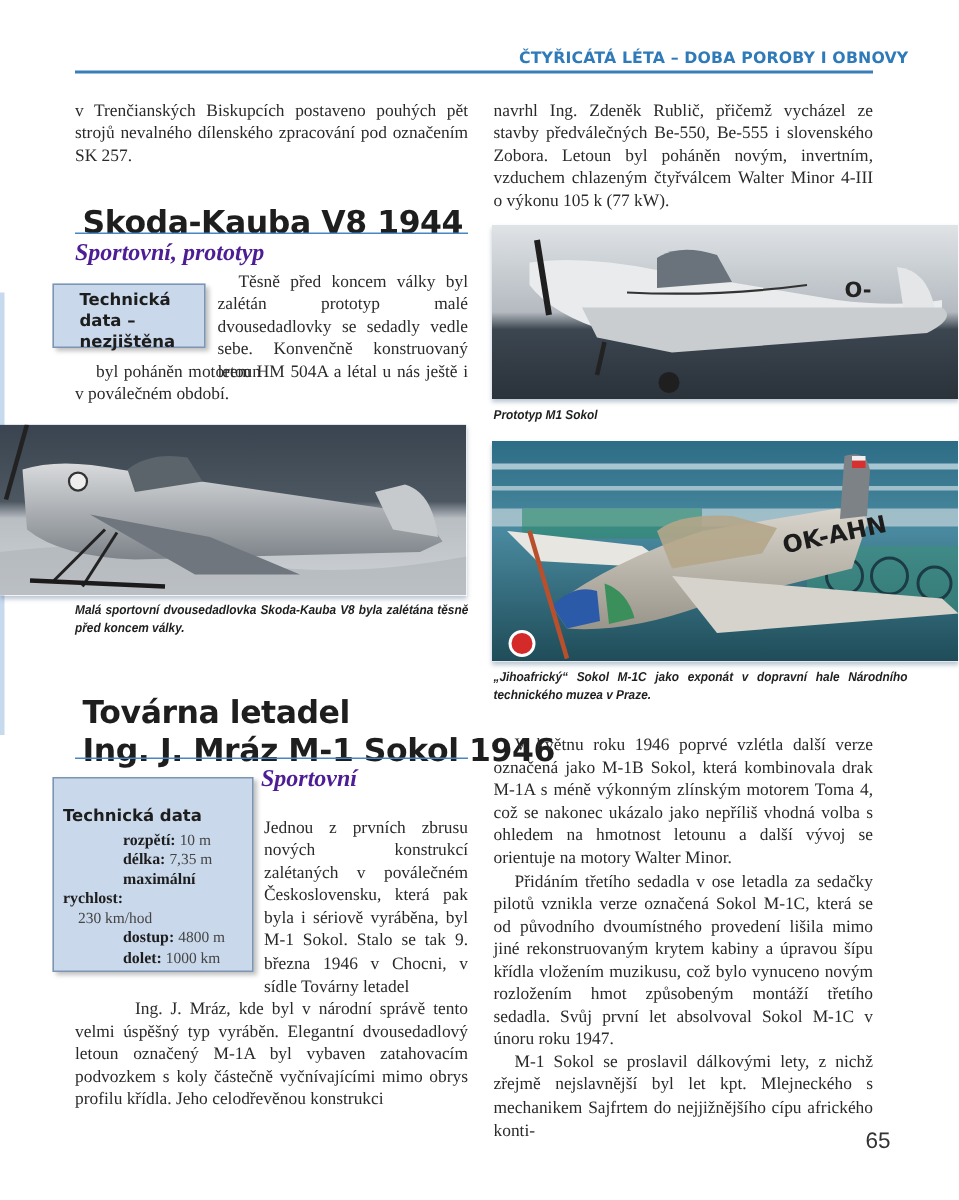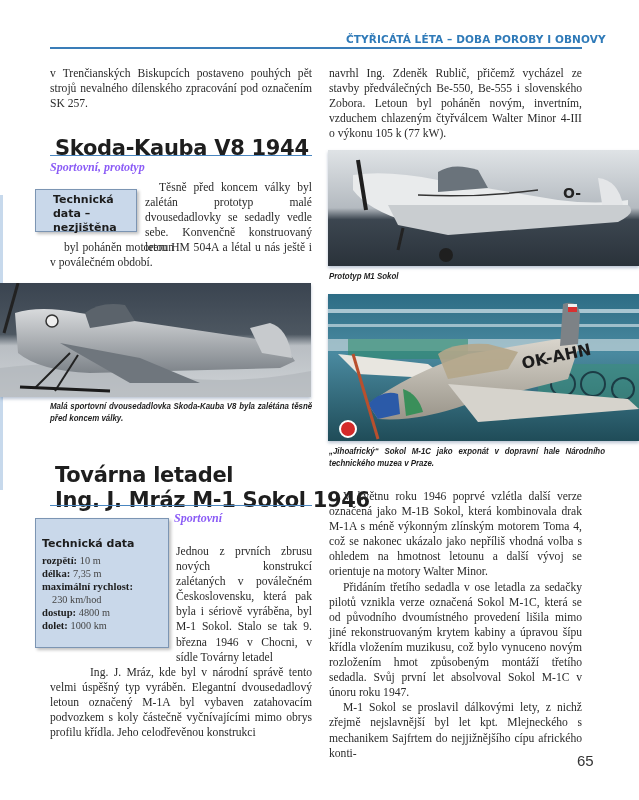--- a/index.html
+++ b/index.html
@@ -6,25 +6,25 @@
   body{width:639px;height:800px;position:relative;overflow:hidden;font-family:"Liberation Serif",serif;color:#2a2a2a;}
   .abs{position:absolute;}
   .running-head{left:346px;top:33px;font-family:"DejaVu Sans",sans-serif;font-weight:bold;font-size:10.5px;color:#2f7ab8;letter-spacing:0.1px;white-space:nowrap;}
   .head-rule{left:50px;top:47px;width:532px;height:2px;background:#3a7db8;}
   .left-bar{left:0;width:3px;background:#c7d9ec;}
   .body-text{font-size:11.6px;line-height:15.1px;text-align:justify;}
   .body-text p{margin:0;}
   .indent{text-indent:14px;}
   h2{margin:5px;font-family:"DejaVu Sans",sans-serif;font-weight:bold;color:#1e1e1e;font-size:21px;line-height:24px;letter-spacing:-0.3px;}
   .h-rule{height:1px;background:#4a86c0;}
-  .subhead{font-family:"Liberation Serif",serif;font-style:italic;font-weight:bold;font-size:12px;color:#8b5cf6;}
+  .subhead{font-family:"Liberation Serif",serif;font-style:italic;font-weight:bold;font-size:16px;color:#4c1d95;}
   .techbox{background:#c9d8ea;border:1px solid #7c95b3;box-shadow:2px 2px 3px rgba(0,0,0,0.25);}
   .techbox .tb-title{font-family:"DejaVu Sans",sans-serif;font-weight:bold;font-size:11px;color:#1d1d1d;line-height:14px;}
   .spec{font-size:10.6px;line-height:13.1px;}
-  .spec b{font-weight:bold;color:#1d1d1d;}
+  .spec b{font-weight:bold;color:#1d1d1d;margin-left:40px;}
   .spec .val{font-size:10.3px;color:#444;}
   .spec .ind{padding-left:10px;}
   .caption{font-family:"Liberation Sans",sans-serif;font-style:italic;font-weight:bold;font-size:8.6px;line-height:11.5px;color:#1e1e1e;text-align:justify;transform:scaleX(0.92);transform-origin:left top;}
   .photo{overflow:hidden;box-shadow:0 2px 3px rgba(60,90,130,0.35);}
   .page-num{font-family:"Liberation Sans",sans-serif;font-size:15px;color:#333;}
 </style>
 </head>
 <body>
 
 <div class="abs running-head">ČTYŘICÁTÁ LÉTA – DOBA POROBY I OBNOVY</div>

